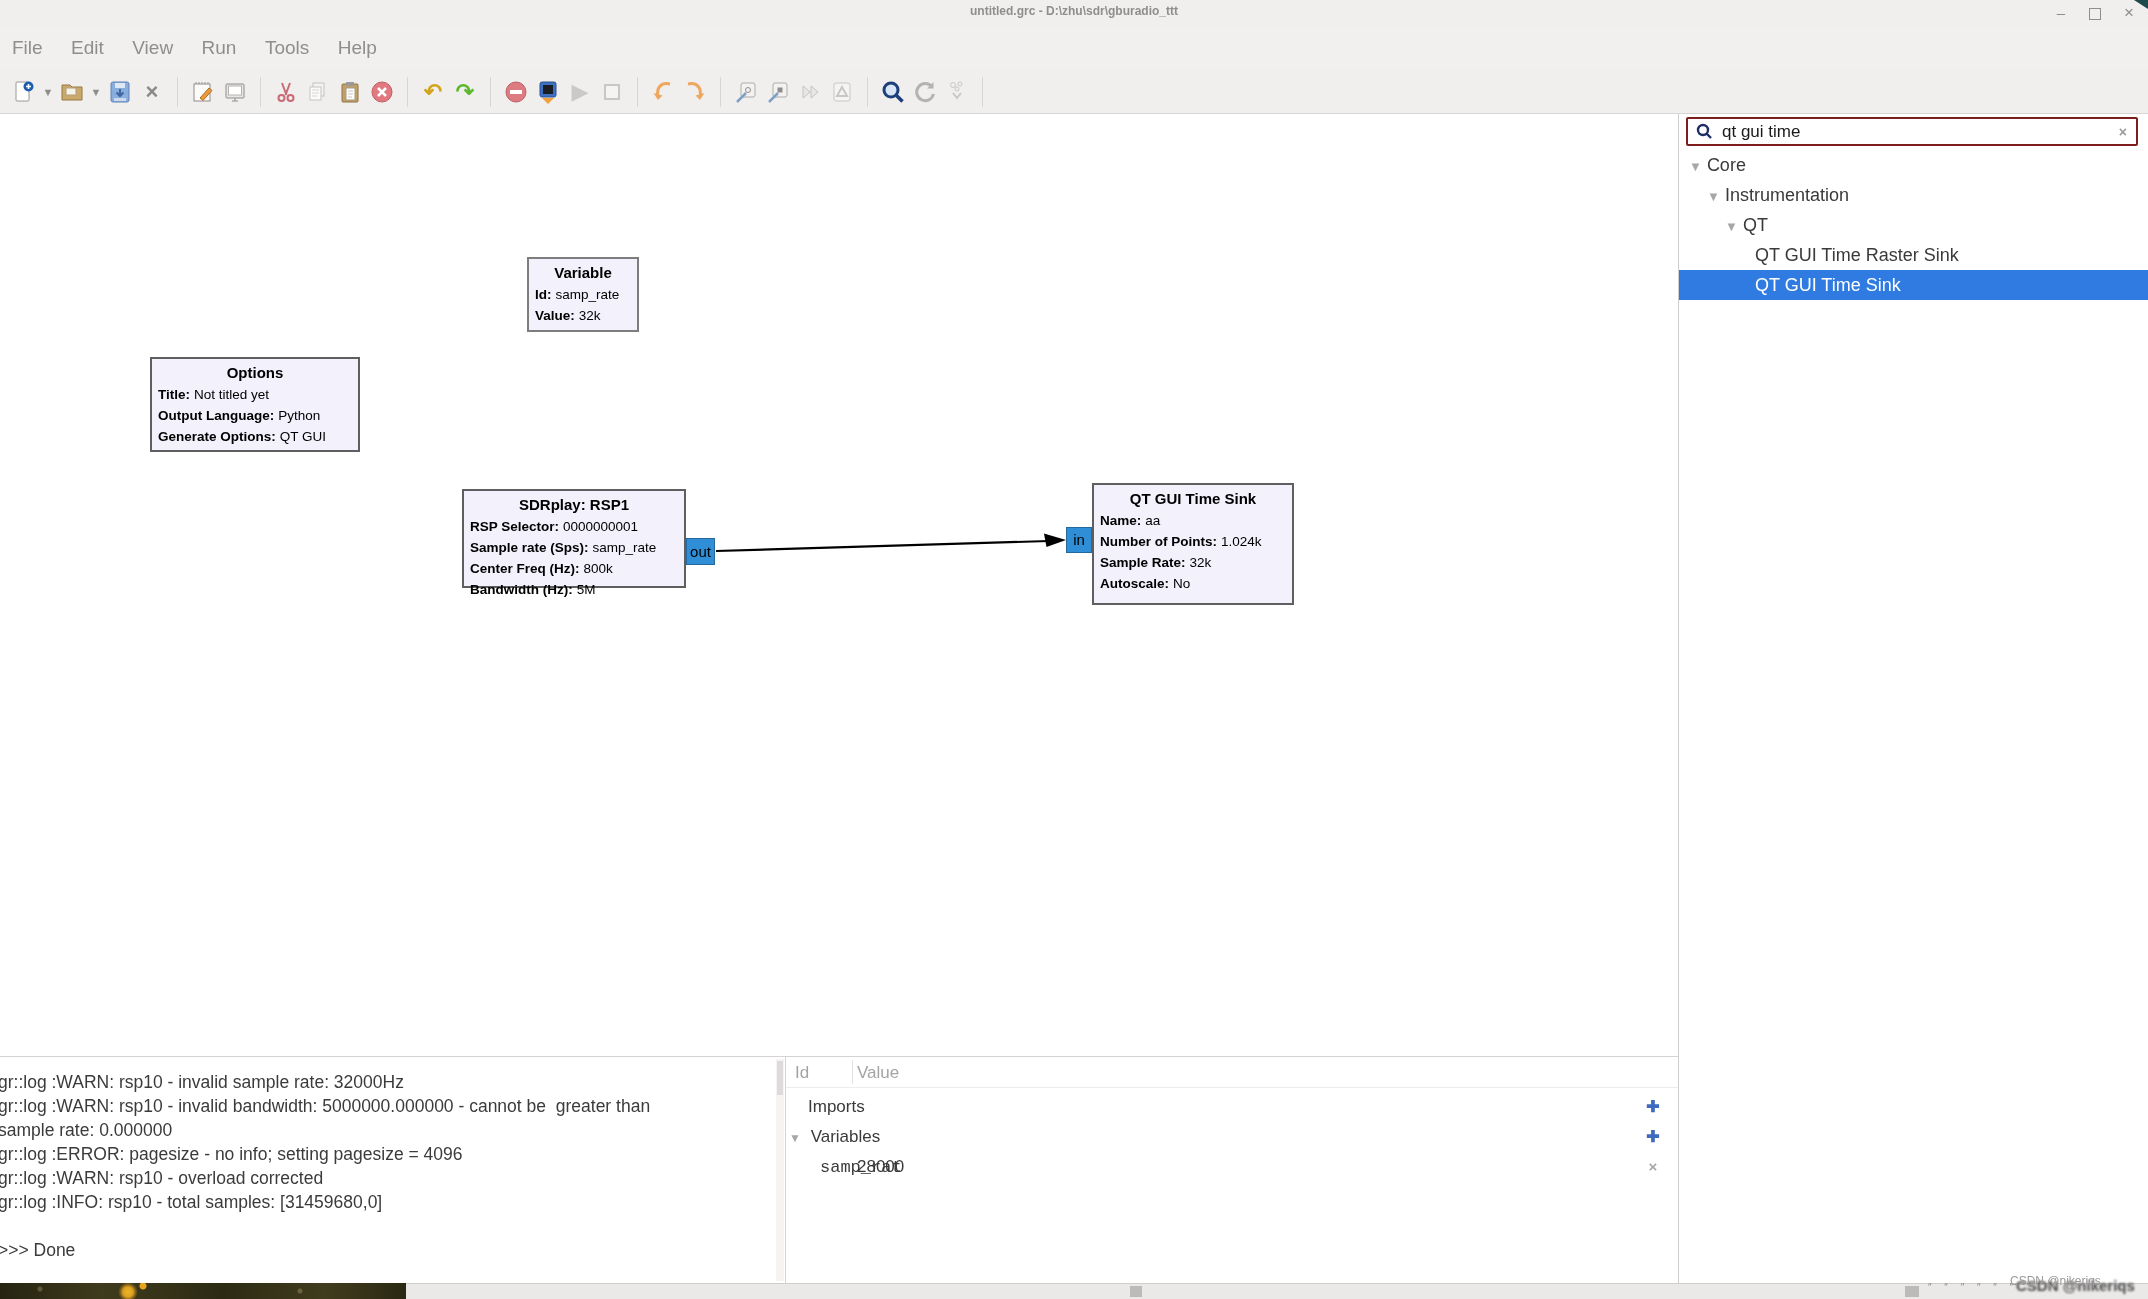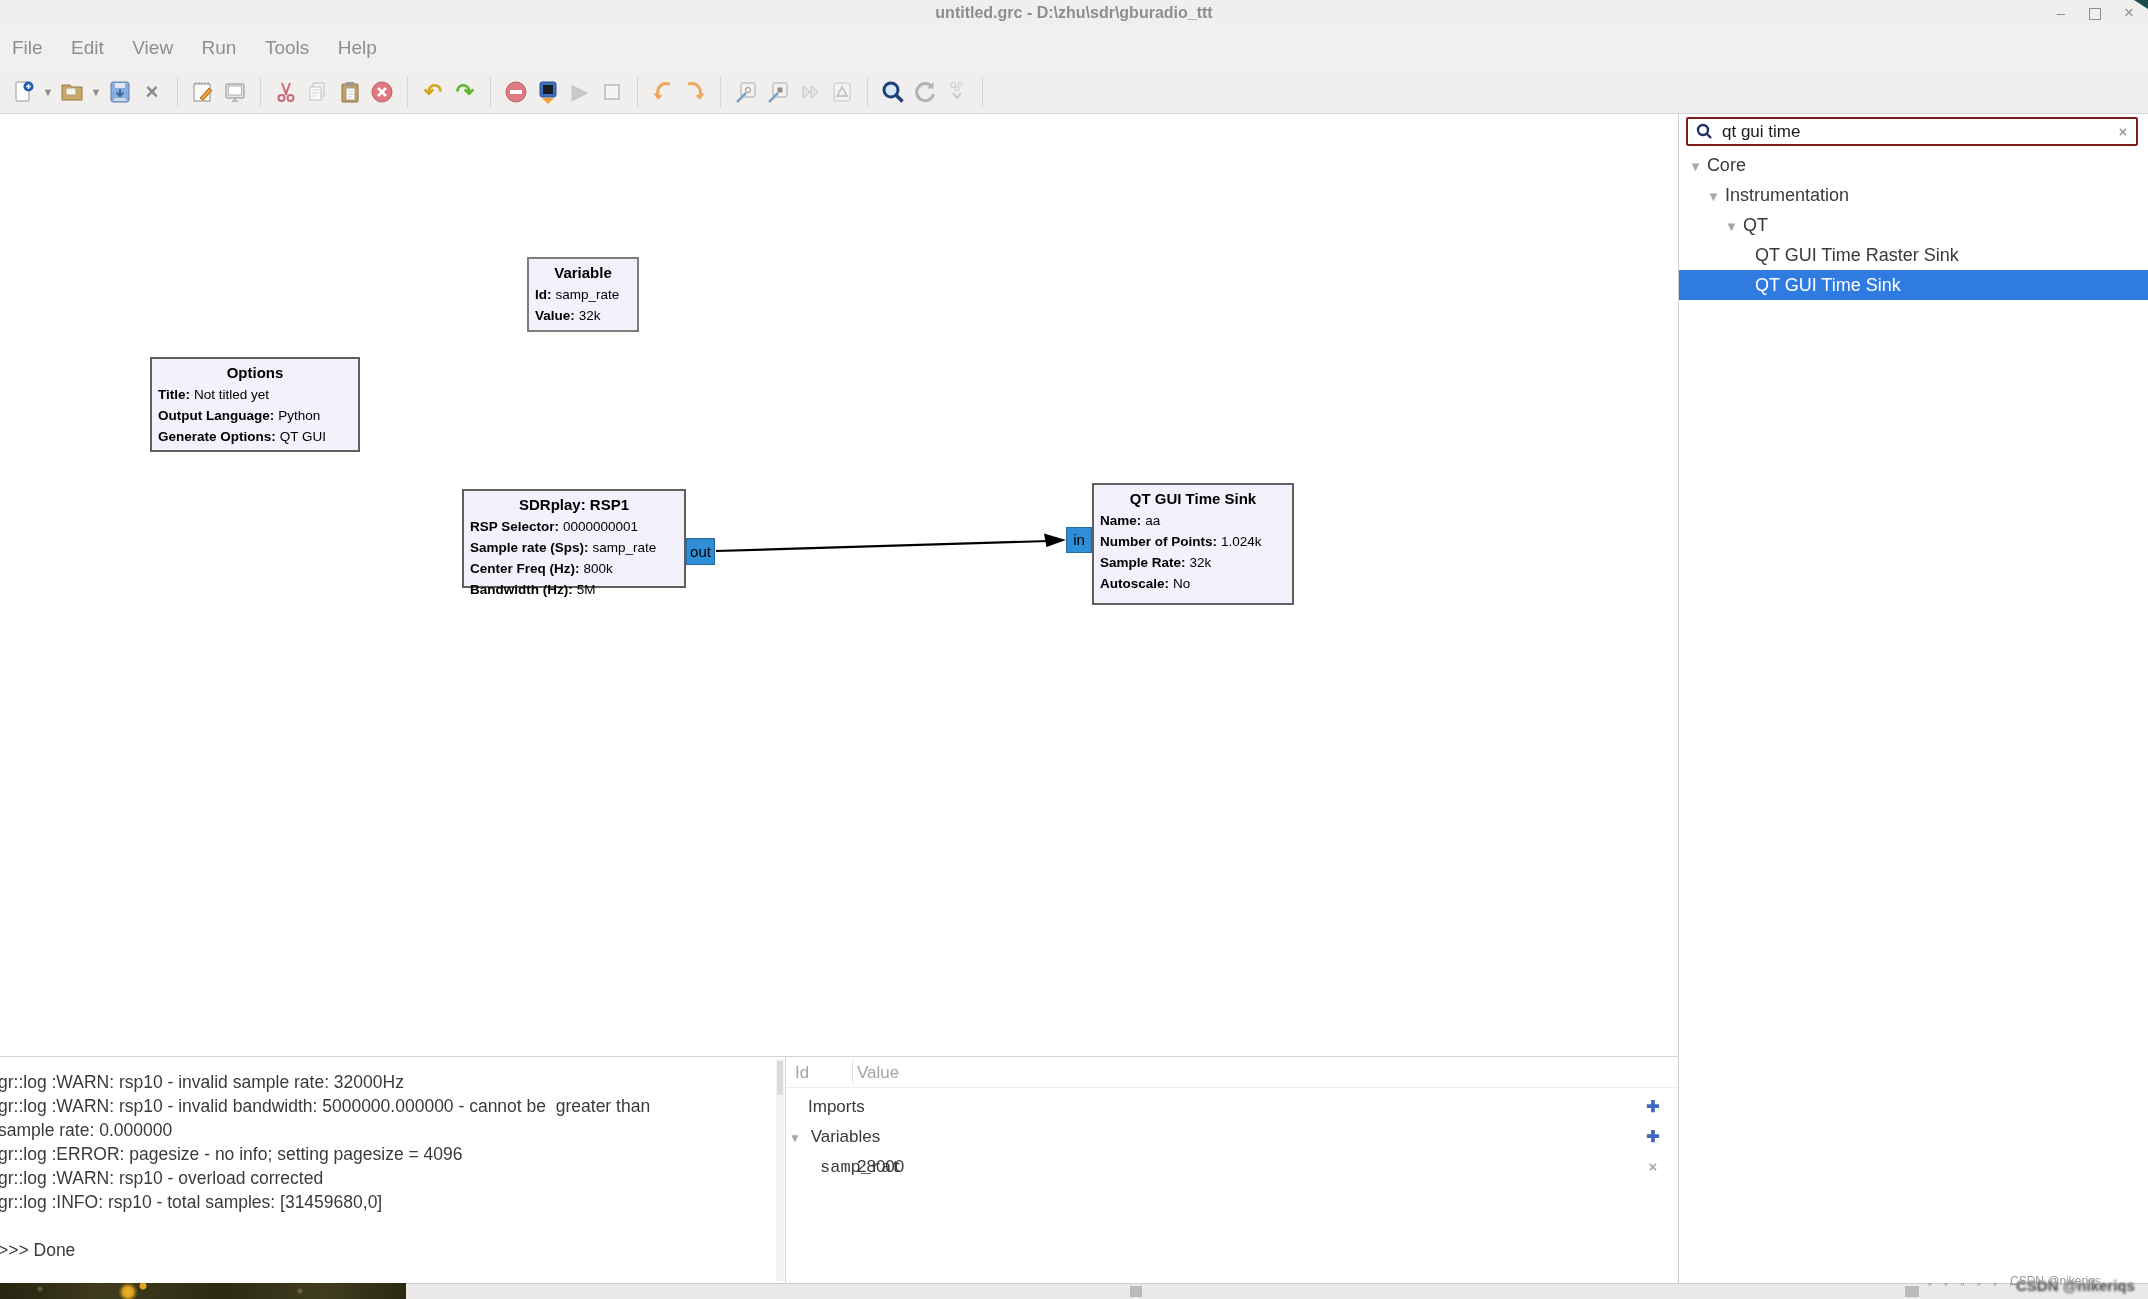--- a/index.html
+++ b/index.html
@@ -1,21 +1,21 @@
 <!DOCTYPE html>
 <html><head>
 <meta charset="utf-8">
 <style>
   html,body{margin:0;padding:0;background:#ffffff;}
   #root{position:relative;width:2148px;height:1299px;overflow:hidden;
         font-family:"Liberation Sans",sans-serif;background:#ffffff;}
   .abs{position:absolute;}
   
   #titlebar{left:0;top:0;width:2148px;height:27px;background:#f0efed;border-bottom:1px solid #e2e0de;}
-  #window-title{width:100%;text-align:center;top:4px;color:#8f8e8d;font-size:16px;font-weight:bold;}
+  #window-title{width:100%;text-align:center;top:4px;color:#8f8e8d;font-size:12px;font-weight:bold;}
   .winbtn{top:0;width:30px;height:26px;color:#8f8e8d;text-align:center;line-height:26px;font-size:15px;}
   #menubar{left:0;top:27px;width:2148px;height:43px;background:#f2f0ee;}
   .menu-item{display:inline-block;padding:10px 12px;color:#8f8e8d;font-size:19px;cursor:default;}
   #toolbar{left:0;top:70px;width:2148px;height:44px;background:#f1efed;border-bottom:1px solid #d8d6d4;
            display:flex;align-items:center;padding-left:8px;box-sizing:border-box;}
   .tbtn{width:32px;height:32px;display:flex;align-items:center;justify-content:center;flex:0 0 auto;}
   .tsep{width:1px;height:30px;background:#d8d6d4;margin:0 9px;flex:0 0 auto;}
   .tb-drop{width:16px;color:#8f8e8d;font-size:11px;text-align:center;flex:0 0 auto;}
   .glyph{font-size:22px;line-height:1;}
   

